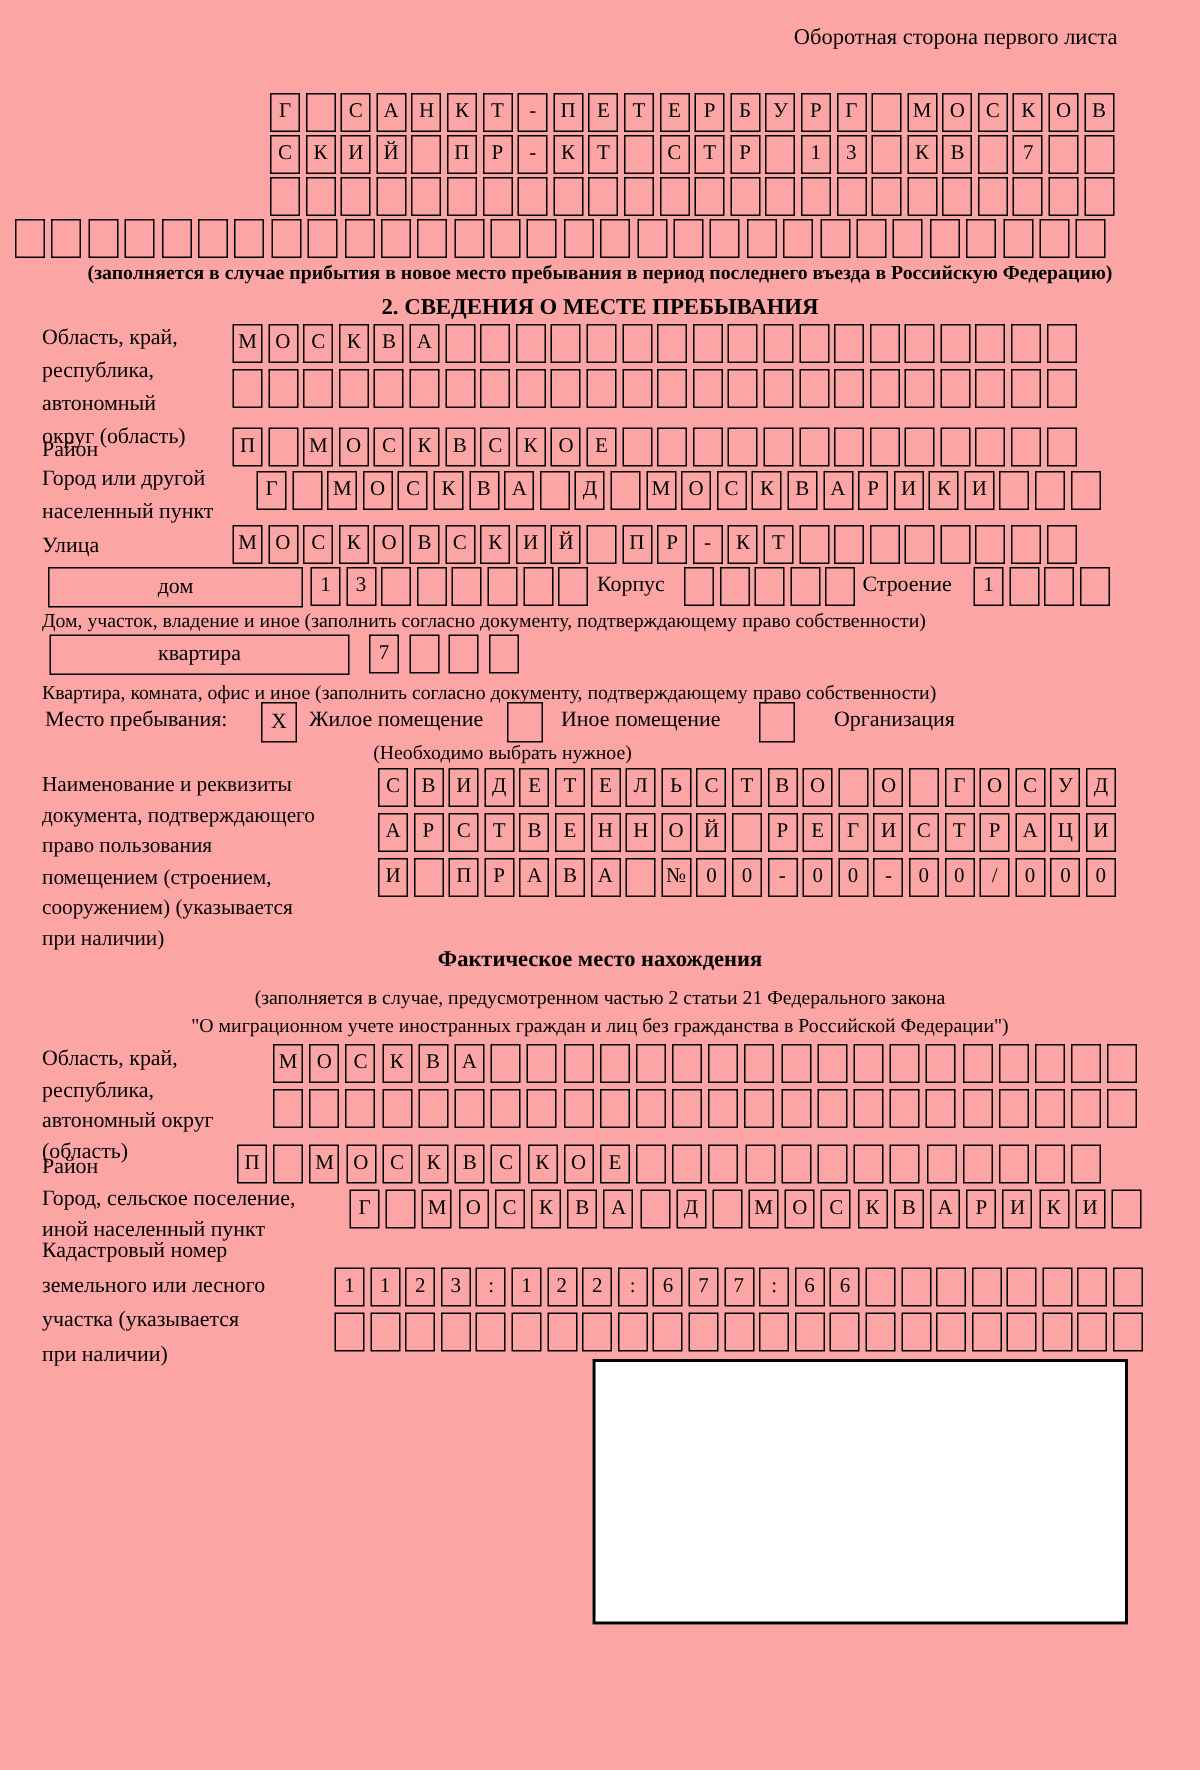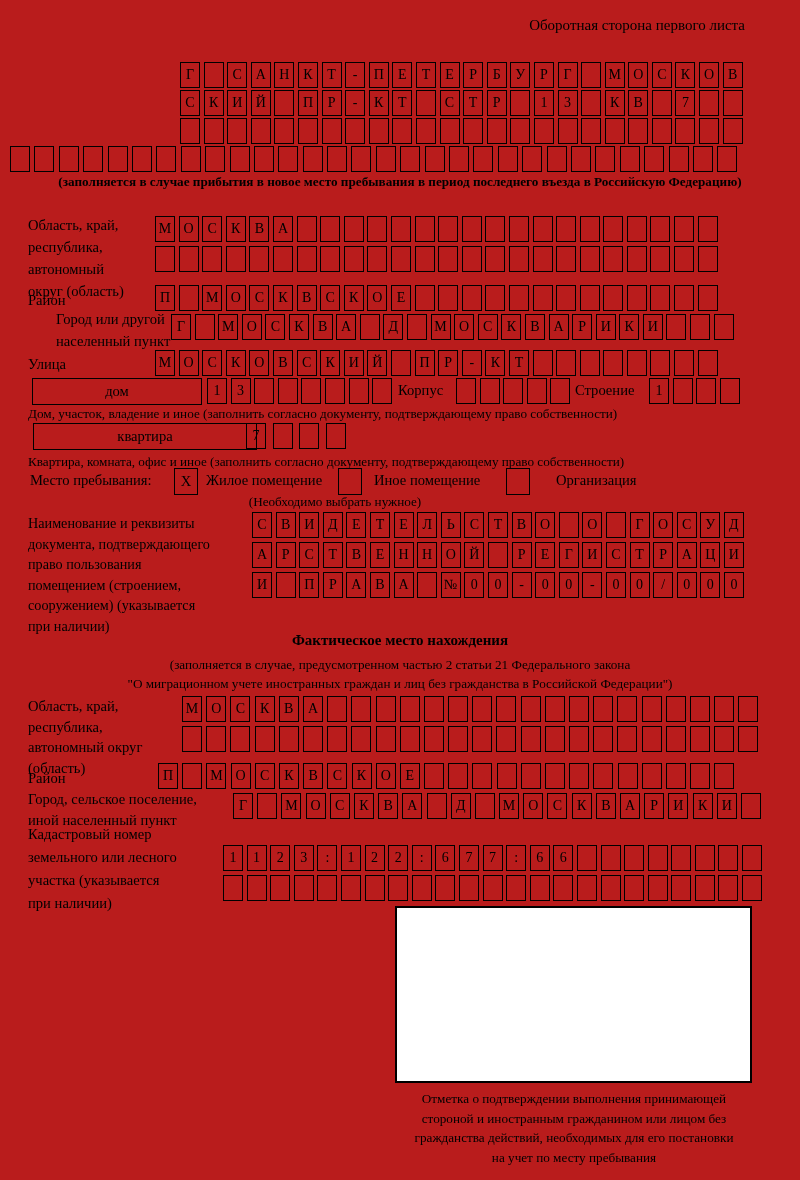--- a/index.html
+++ b/index.html
@@ -1,16 +1,16 @@
 <!DOCTYPE html>
 <html><head>
 <meta charset="utf-8">
 <style>
   html,body{margin:0;padding:0;background:#fff;}
-  .page{position:relative;width:800px;height:1180px;background:#b91c1c;overflow:hidden;
+  .page{position:relative;width:800px;height:1180px;background:#fca5a5;overflow:hidden;
         font-family:"Liberation Serif","DejaVu Serif",serif;color:#000;}
   .hdr{position:absolute;top:17px;right:55px;font-size:15px;}
   .lbl{position:absolute;font-size:14.6px;line-height:22px;white-space:pre-line;}
   .note{position:absolute;font-size:13.2px;white-space:pre-line;}
   .ctr{text-align:center;}
   .title{position:absolute;left:0;width:800px;text-align:center;font-weight:bold;font-size:15.2px;}
   .cellrow{position:absolute;display:flex;gap:3.6px;}
   .cell{flex:none;box-sizing:border-box;width:20px;height:26px;border:1.8px solid #000;
         display:flex;align-items:center;justify-content:center;font-size:14px;line-height:1;}
   .widebox{position:absolute;box-sizing:border-box;border:1.8px solid #000;height:27px;
@@ -132,20 +132,21 @@
       <span class="cell"></span>
       <span class="cell"></span>
       <span class="cell"></span>
       <span class="cell"></span>
       <span class="cell"></span>
       <span class="cell"></span>
       <span class="cell"></span>
     </div>
   <div class="note ctr" style="left:0;top:174px;width:800px;font-weight:bold;">(заполняется в случае прибытия в новое место пребывания в период последнего въезда в Российскую Федерацию)</div>
 
+  <div class="title" style="top:196px;">2. СВЕДЕНИЯ О МЕСТЕ ПРЕБЫВАНИЯ</div>
 
   <div class="lbl" style="left:28px;top:214px;width:150px;">Область, край,
 республика,
 автономный
 округ (область)</div>
   <div class="cellrow" style="left:155px;top:216px;">
       <span class="cell">М</span>
       <span class="cell">О</span>
       <span class="cell">С</span>
       <span class="cell">К</span>
@@ -218,21 +219,21 @@
       <span class="cell"></span>
       <span class="cell"></span>
       <span class="cell"></span>
       <span class="cell"></span>
       <span class="cell"></span>
       <span class="cell"></span>
       <span class="cell"></span>
       <span class="cell"></span>
     </div>
 
-  <div class="lbl" style="left:28px;top:308px;width:150px;margin-left:28px;">Город или другой
+  <div class="lbl" style="left:28px;top:308px;width:150px;">Город или другой
 населенный пункт</div>
   <div class="cellrow" style="left:171px;top:314px;">
       <span class="cell">Г</span>
       <span class="cell"></span>
       <span class="cell">М</span>
       <span class="cell">О</span>
       <span class="cell">С</span>
       <span class="cell">К</span>
       <span class="cell">В</span>
       <span class="cell">А</span>
@@ -303,21 +304,21 @@
     </div>
   <div class="inl" style="left:575px;top:382px;">Строение</div>
   <div class="cellrow" style="left:649px;top:378px;">
       <span class="cell">1</span>
       <span class="cell"></span>
       <span class="cell"></span>
       <span class="cell"></span>
     </div>
   <div class="note" style="left:28px;top:406px;">Дом, участок, владение и иное (заполнить согласно документу, подтверждающему право собственности)</div>
 
-  <div class="widebox" style="left:33px;top:423px;width:224px;">квартира</div>
+  <div class="widebox" style="left:33px;top:423px;width:200px;">квартира</div>
   <div class="cellrow" style="left:246px;top:423px;gap:6.5px;">
       <span class="cell">7</span>
       <span class="cell"></span>
       <span class="cell"></span>
       <span class="cell"></span>
     </div>
   <div class="note" style="left:28px;top:454px;">Квартира, комната, офис и иное (заполнить согласно документу, подтверждающему право собственности)</div>
 
   <div class="inl" style="left:30px;top:472px;">Место пребывания:</div>
   <div class="chk" style="left:174px;top:468px;">X</div>
@@ -569,18 +570,14 @@
       <span class="cell"></span>
       <span class="cell"></span>
       <span class="cell"></span>
       <span class="cell"></span>
       <span class="cell"></span>
       <span class="cell"></span>
       <span class="cell"></span>
     </div>
 
   <div class="stampbox" style="left:395px;top:906px;width:357px;height:177px;"></div>
-  <div class="note ctr" style="left:348px;top:1089px;width:452px;line-height:19.5px;">Отметка о подтверждении выполнения принимающей
-стороной и иностранным гражданином или лицом без
-гражданства действий, необходимых для его постановки
-на учет по месту пребывания</div>
 
 </div>
 
 </body></html>

